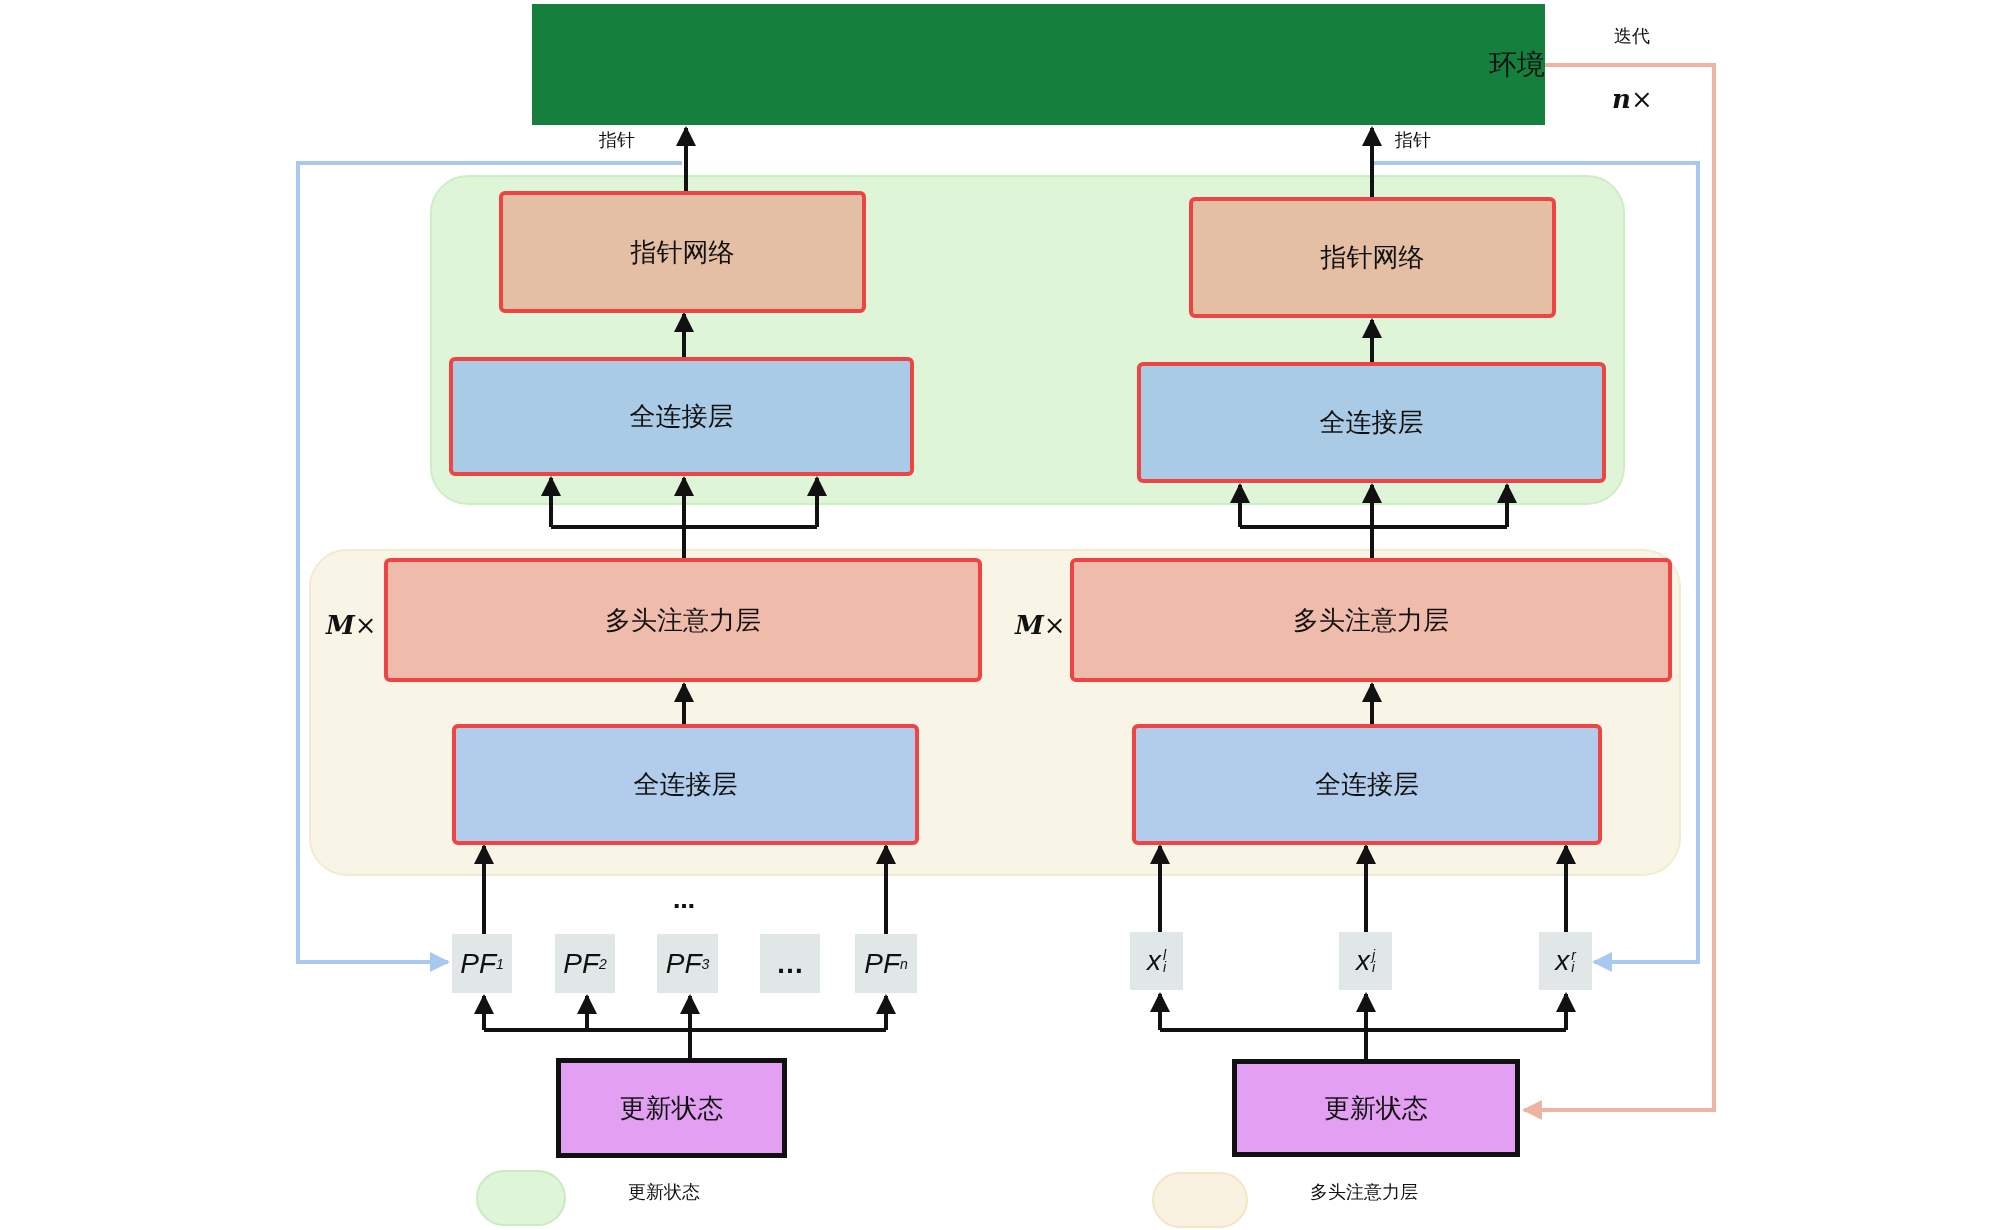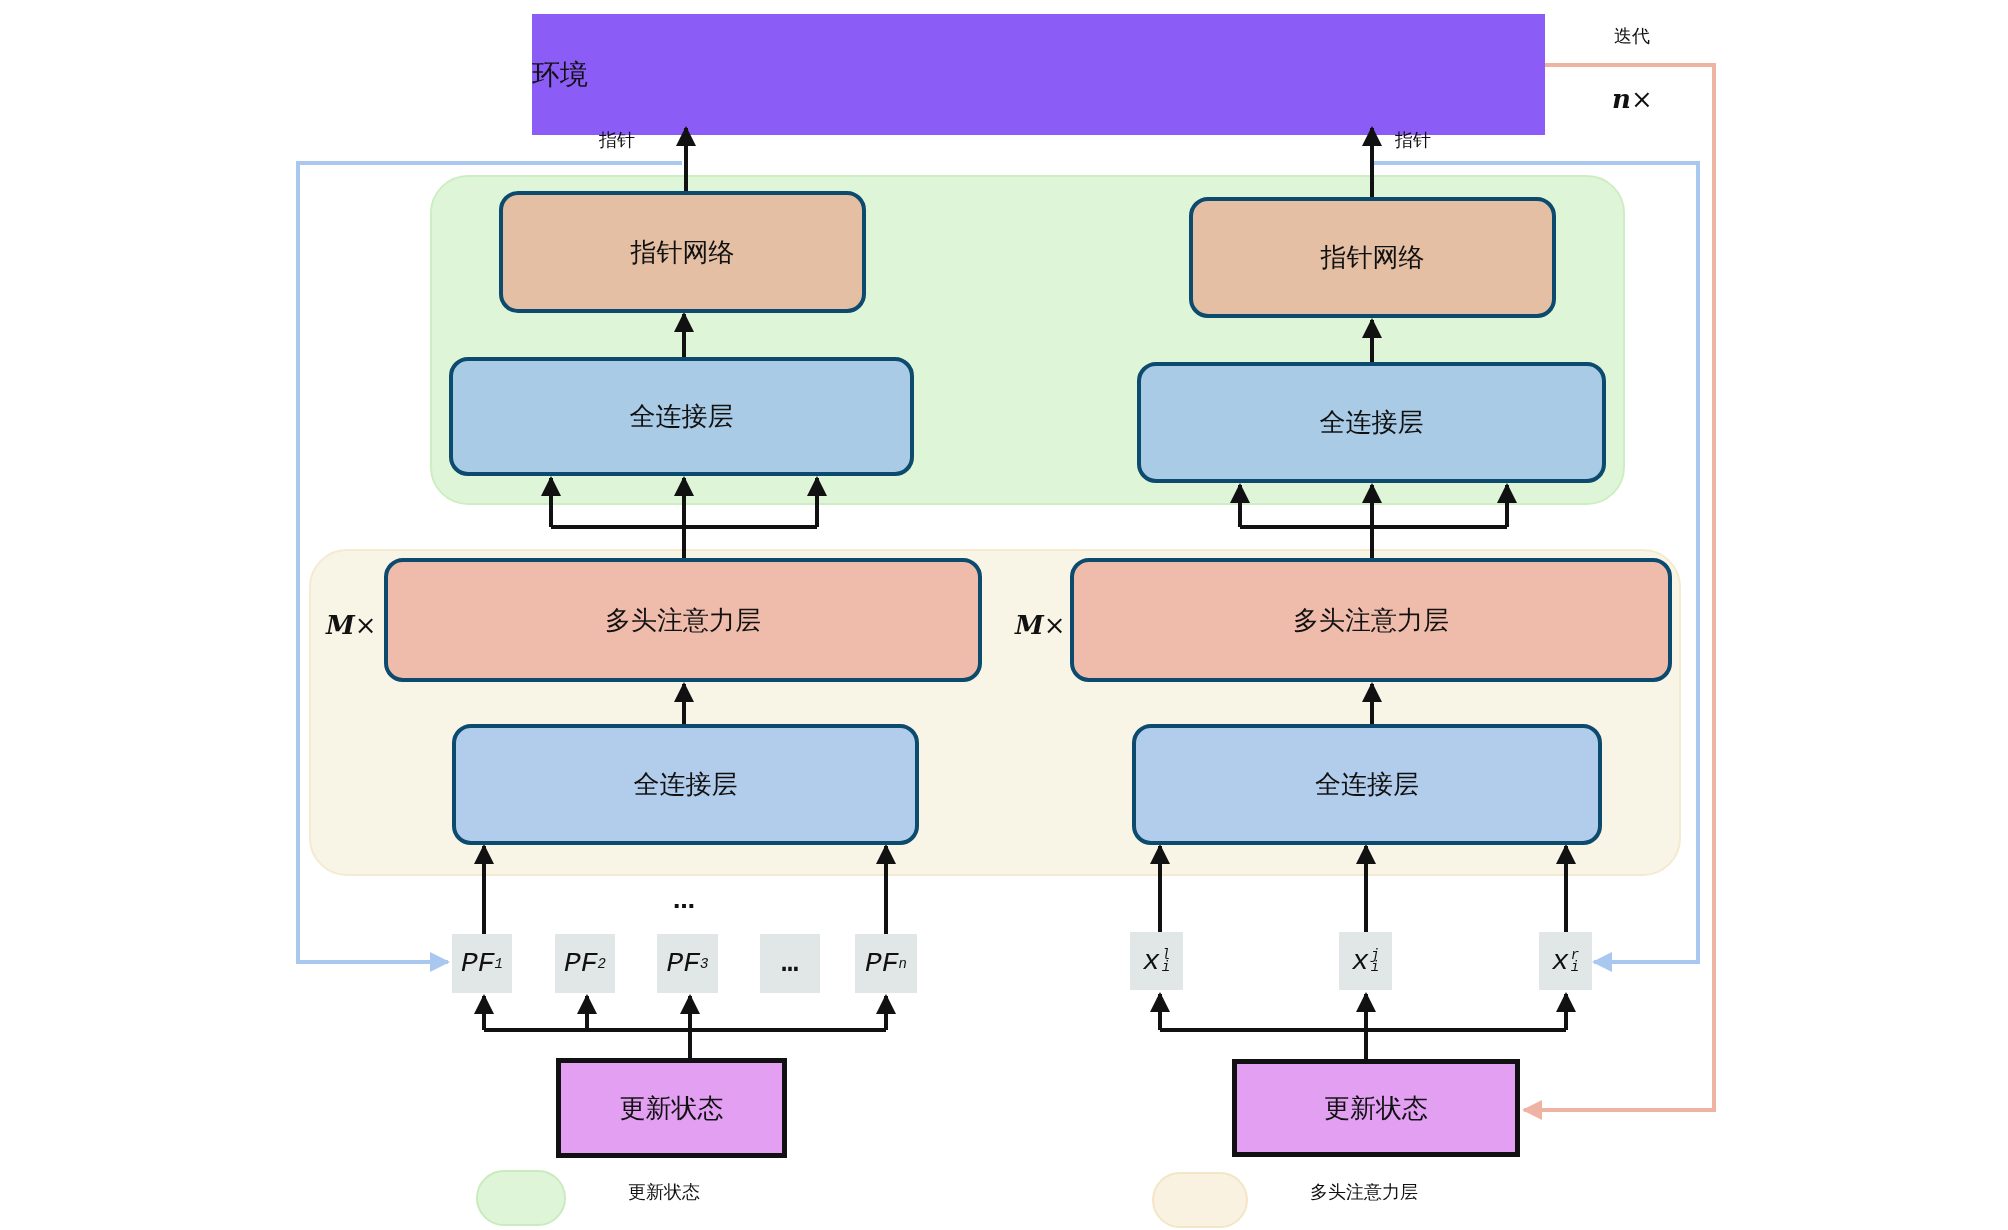--- a/index.html
+++ b/index.html
@@ -3,29 +3,29 @@
 <meta charset="utf-8">
 <style>
   html, body { margin:0; padding:0; background:#ffffff; }
   body { width:2008px; height:1230px; position:relative; overflow:hidden;
          font-family:"DejaVu Sans", sans-serif; color:#111; }
   .abs { position:absolute; box-sizing:border-box; }
   .region { border-radius:38px; }
   .region-green { background:#dff5d8; border:2px solid #cdeec3; }
   .region-beige { background:#f9f5e6; border:2px solid #f3ead0; }
   .node { display:flex; align-items:center; justify-content:center;
-          border:4px solid #0c4a6e; border-radius:19px; font-size:26px; }
+          border:4px solid #ef4444; border-radius:6px; font-size:26px; }
   .pn { background:#e5bfa4; }
   .fc-top { background:#a9cbe6; }
   .fc-bot { background:#b2cdeb; }
   .mha { background:#efbcab; }
   .upd { background:#e3a0f3; border:5px solid #111; border-radius:0; }
-  .env { background:#8b5cf6; display:flex; align-items:center; justify-content:flex-start; font-size:28px;margin-top:10px; }
+  .env { background:#15803d; display:flex; align-items:center; justify-content:flex-end; font-size:28px; }
   .inp { background:#e1e6e6; display:flex; align-items:center; justify-content:center;
-         font-family:Liberation Mono, monospace; font-style:italic; font-size:28px; }
+         font-family:Liberation Sans, sans-serif; font-style:italic; font-size:28px; }
   .inp sub, .inp sup { font-size:14px; font-style:italic; }
   .label { font-size:18px; white-space:nowrap; }
   .mathlabel { font-family:"DejaVu Serif", serif; font-size:26px; white-space:nowrap; }
   .mathlabel i { font-style:italic; font-weight:bold; }
   svg.wires { position:absolute; left:0; top:0; }
   .legend-blob { border-radius:30px; }
   .dots { font-size:22px; font-weight:bold; letter-spacing:2px; }
   .xstack { display:inline-flex; flex-direction:column; line-height:12px; margin-left:2px; vertical-align:middle; }
 </style>
 </head>

